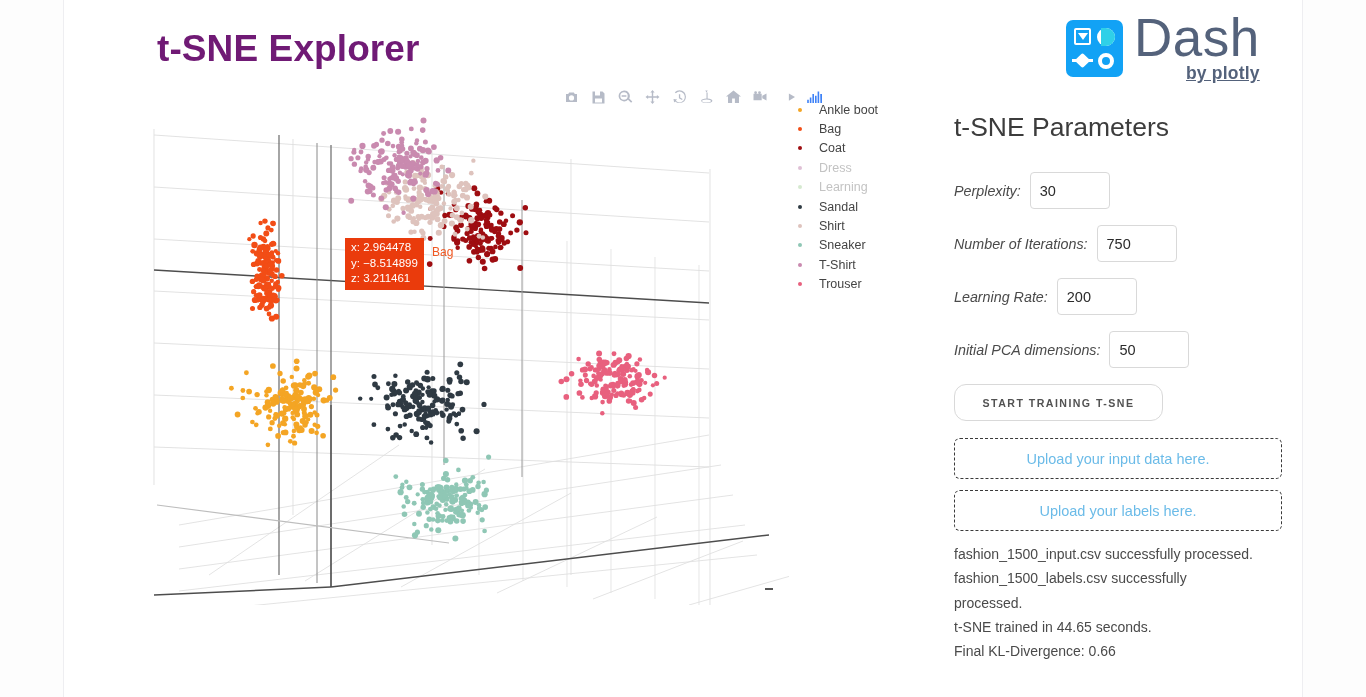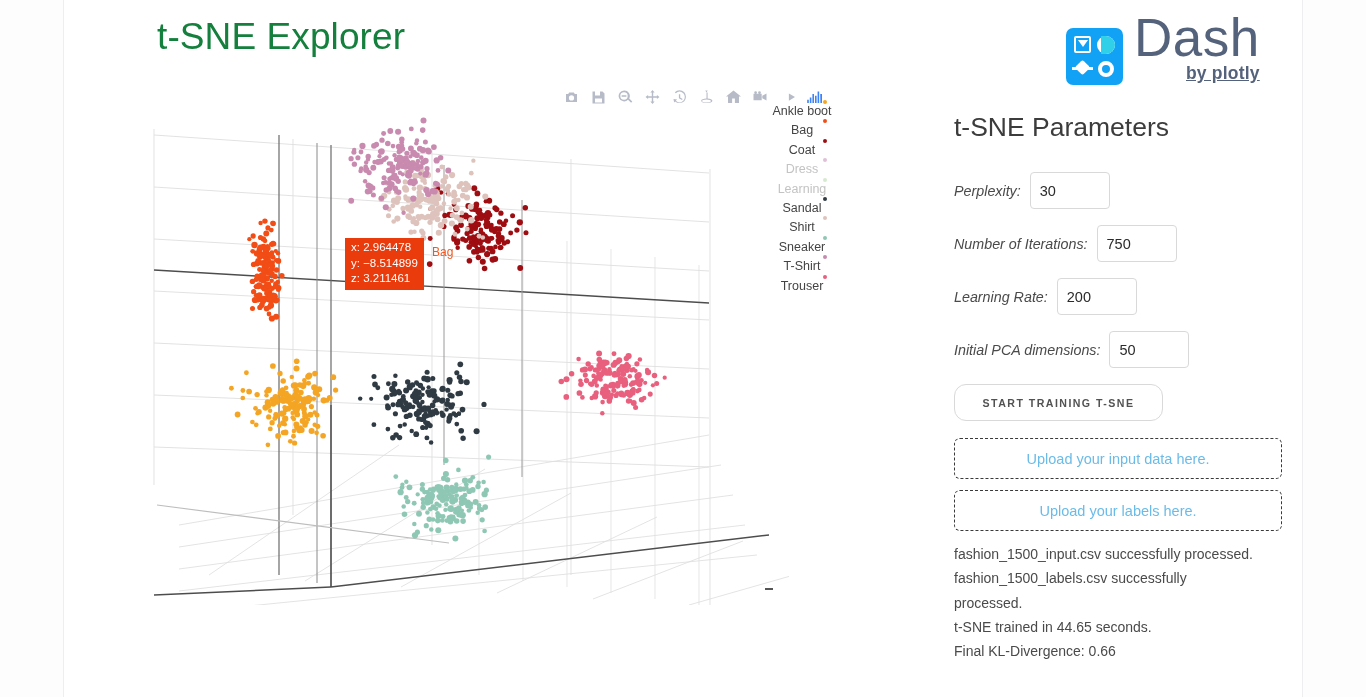--- a/index.html
+++ b/index.html
@@ -21,24 +21,24 @@
   }
 
   
   #plot-column {
     position: absolute;
     left: 0; top: 0;
     width: 785px; height: 697px;
   }
   #page-title {
     position: absolute;
-    left: 93px; top: 16px;
+    left: 93px; top: 28px;
     font-size: 37px;
-    font-weight: 400;
-    color: #15803d;
+    font-weight: 700;
+    color: #701a75;
     letter-spacing: 0.1px;
     white-space: nowrap;
   }
 
   
   #modebar {
     position: absolute;
     left: 497px; top: 86px;
     display: flex;
     align-items: center;
@@ -86,21 +86,20 @@
   #legend {
     position: absolute;
     left: 672px; top: 100px;
     width: 115px;
   }
   .legend-item {
     display: flex;
     align-items: center;
     height: 19.4px;
     cursor: pointer;
-    flex-direction: column;
   }
   .legend-swatch {
     width: 4px; height: 4px;
     border-radius: 50%;
     margin-left: 62px;
     flex: 0 0 auto;
   }
   .legend-label {
     margin-left: 17px;
     font-size: 12.5px;
@@ -114,21 +113,21 @@
   #control-column {
     position: absolute;
     left: 785px; top: 0;
     width: 455px; height: 697px;
   }
   
   #dash-logo {
     position: absolute;
     left: 217px; top: 20px;
     display: flex;
-    align-items: center;
+    align-items: flex-start;
   }
   #dash-mark {
     width: 57px; height: 57px;
     border-radius: 7px;
     background: #12a2f5;
     position: relative;
     flex: 0 0 auto;
   }
   #dash-mark .m-sq {
     position: absolute; left: 8px; top: 8px;

